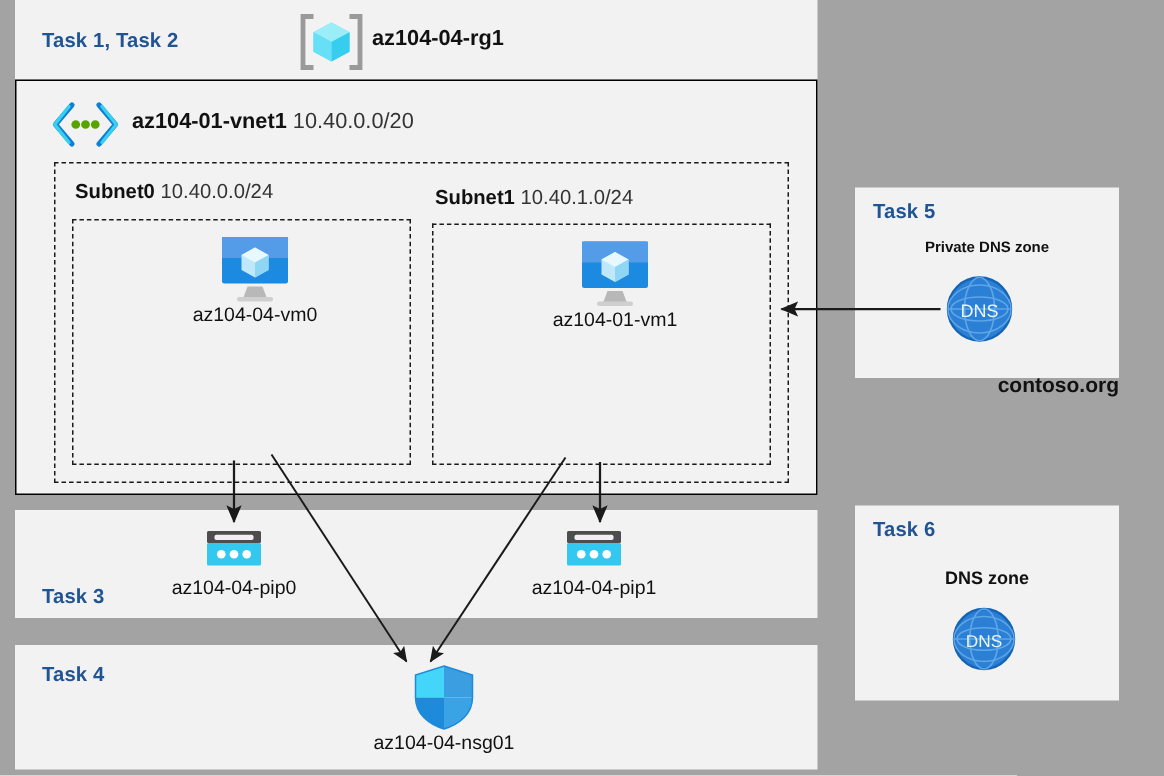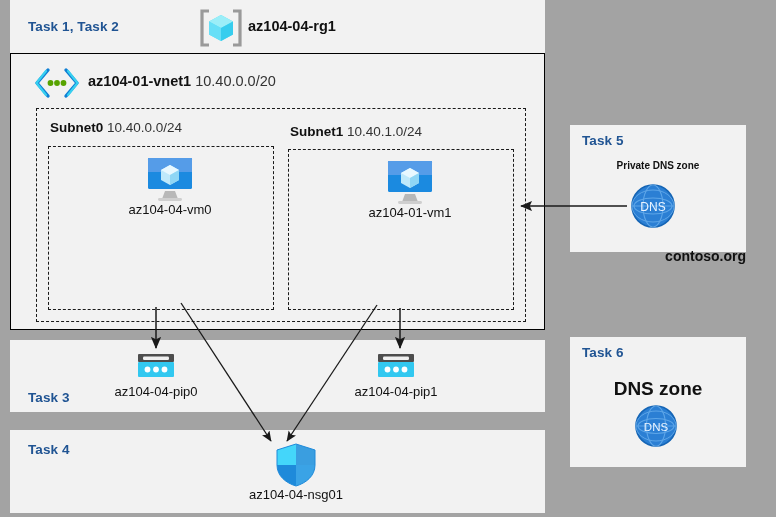--- a/index.html
+++ b/index.html
@@ -75,21 +75,21 @@
   #task5-icon{position:absolute;left:630px;top:183px;width:46px;height:46px;}
   #task5-zone{
     position:absolute;left:570px;top:228px;width:176px;text-align:right;
     font-size:14px;font-weight:bold;color:#111;margin-top:20px;
   }
 
   #task6-panel{left:570px;top:337px;width:176px;height:130px;}
   #task6-task{left:582px;top:345px;}
   #task6-title{
     position:absolute;left:570px;top:378px;width:176px;text-align:center;
-    font-size:19px;font-weight:bold;color:#111;
+    font-size:12px;font-weight:bold;color:#111;
   }
   #task6-icon{position:absolute;left:634px;top:404px;width:44px;height:44px;}
 
   
   #task3-panel{left:10px;top:340px;width:535px;height:72px;}
   #task3-task{left:28px;top:350px;margin-top:40px;}
   #task4-panel{left:10px;top:430px;width:535px;height:83px;}
   #task4-task{left:28px;top:442px;}
 
   #pip0{left:108px;top:352px;width:96px;}

